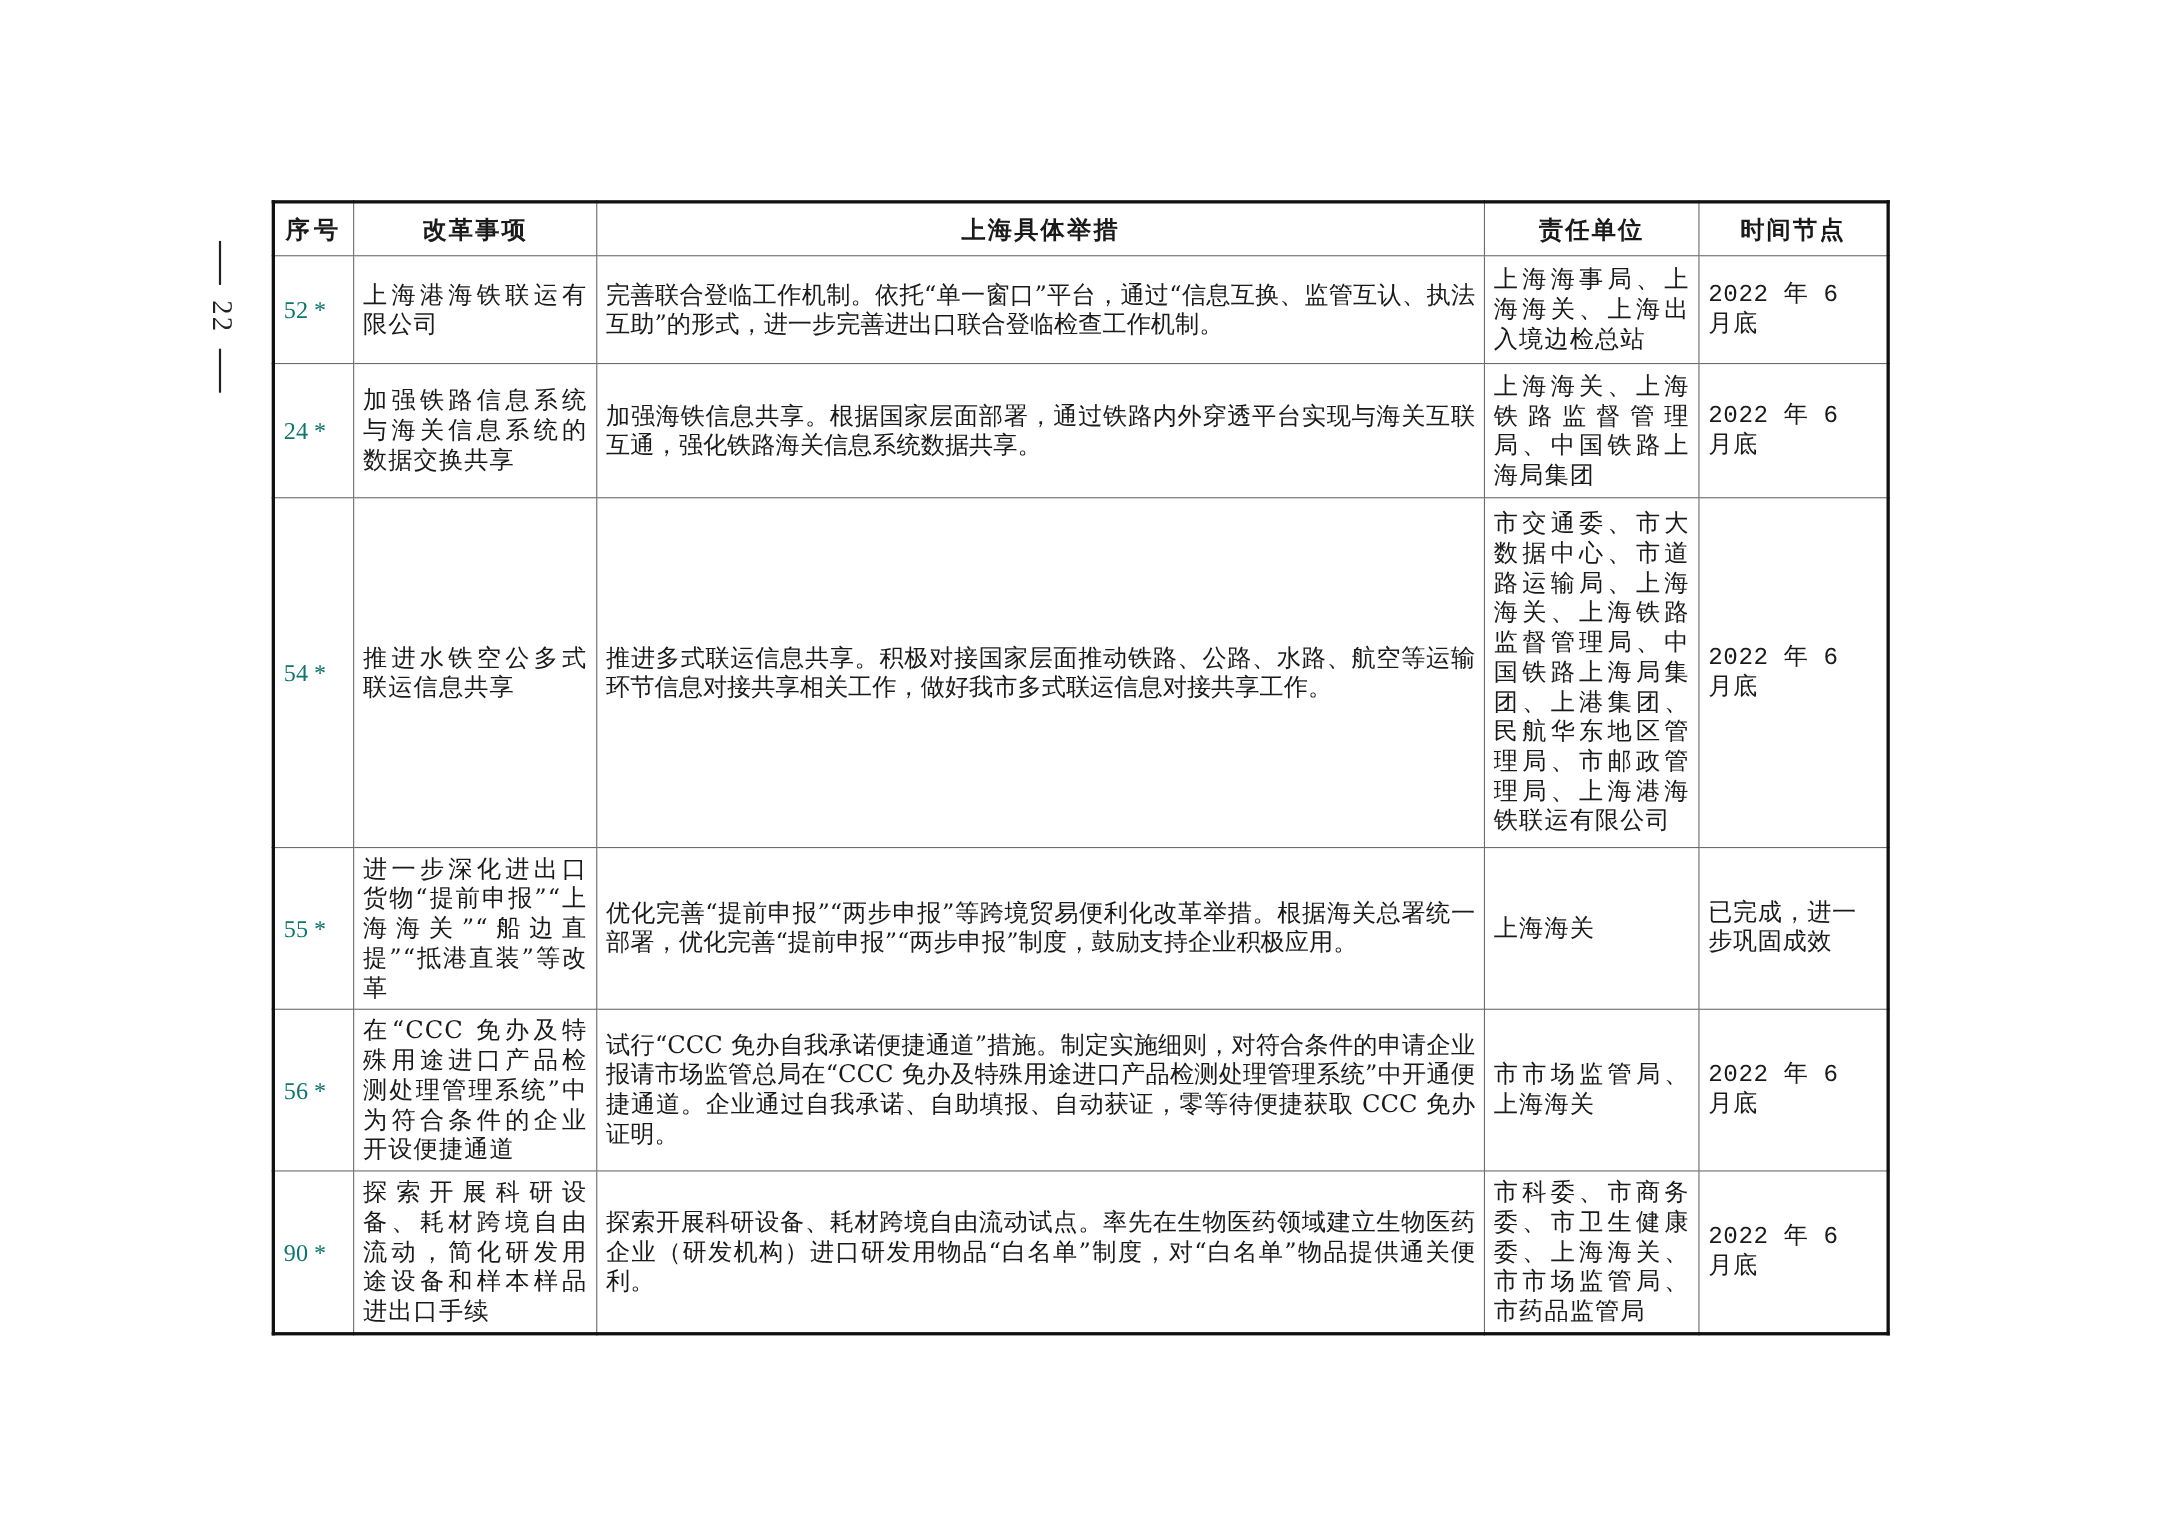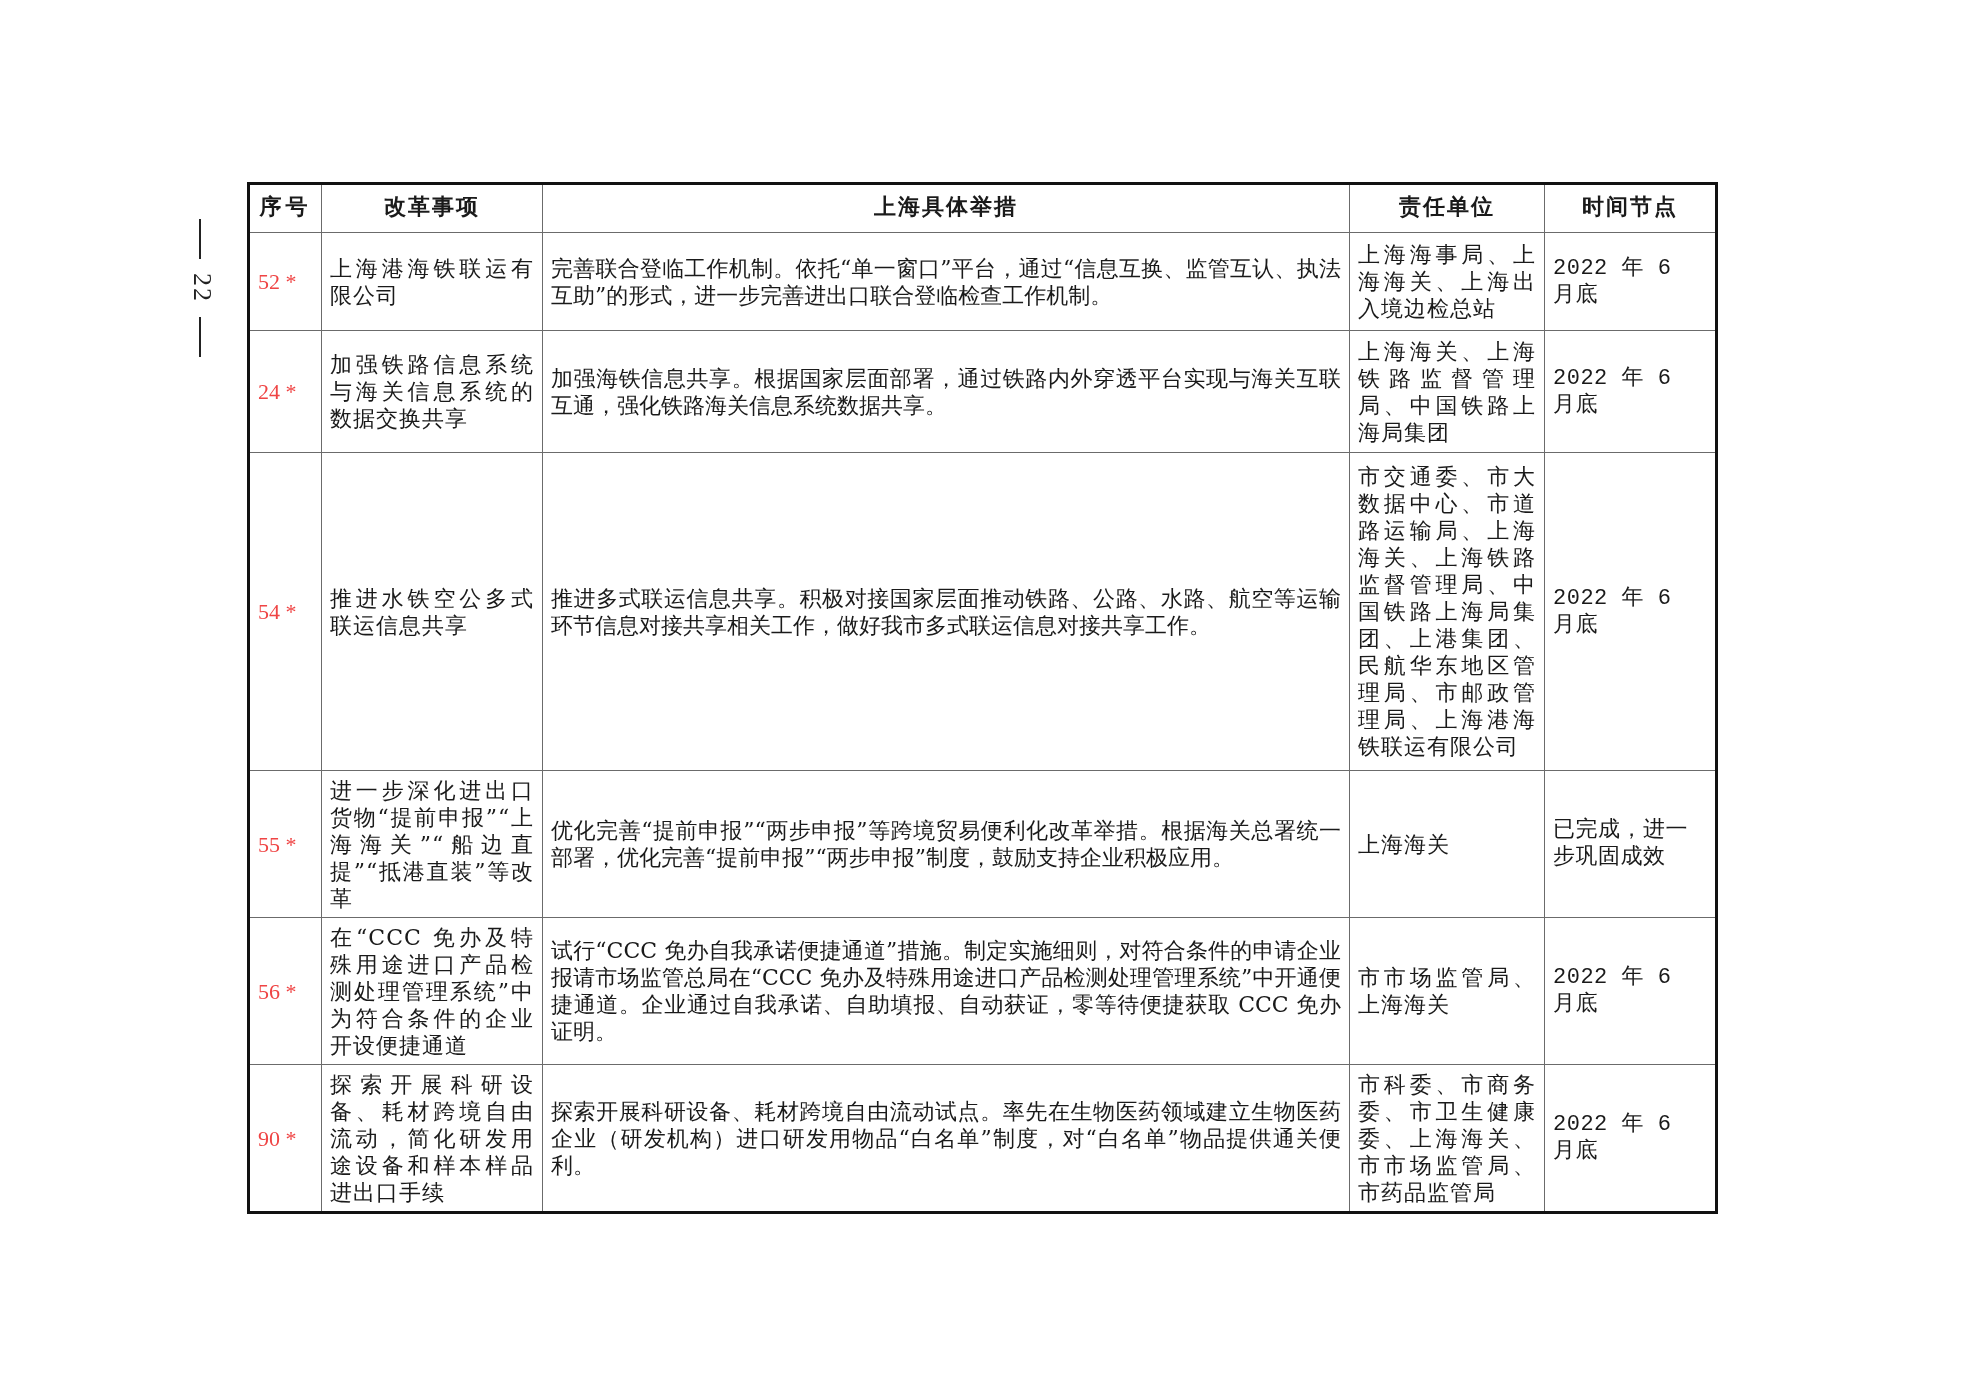--- a/index.html
+++ b/index.html
@@ -53,34 +53,34 @@
   table.reform-table th,
   table.reform-table td {
     border: 1.5px solid #6b6b6b;
     padding: 4px 8px;
     vertical-align: middle;
     font-size: 22px;
     line-height: 27px;
     word-break: break-all;
   }
   table.reform-table th {
-    font-family: Liberation Mono, monospace;
+    font-family: Liberation Sans, sans-serif;
     font-weight: bold;
     font-size: 22px;
     text-align: center;
     height: 40px;
     padding: 2px 4px;
     letter-spacing: 2px;
   }
   table.reform-table th.h-no { letter-spacing: 4px; }
   td.no {
     text-align: left;
     font-family: "Liberation Serif", "DejaVu Serif", serif;
     font-size: 21px;
-    color: #ef4444;
+    color: #0f766e;
     padding-left: 10px;
     white-space: nowrap;
   }
   td.item {
     text-align: justify;
     text-align-last: left;
     letter-spacing: 1px;
   }
   td.measure {
     text-align: justify;

